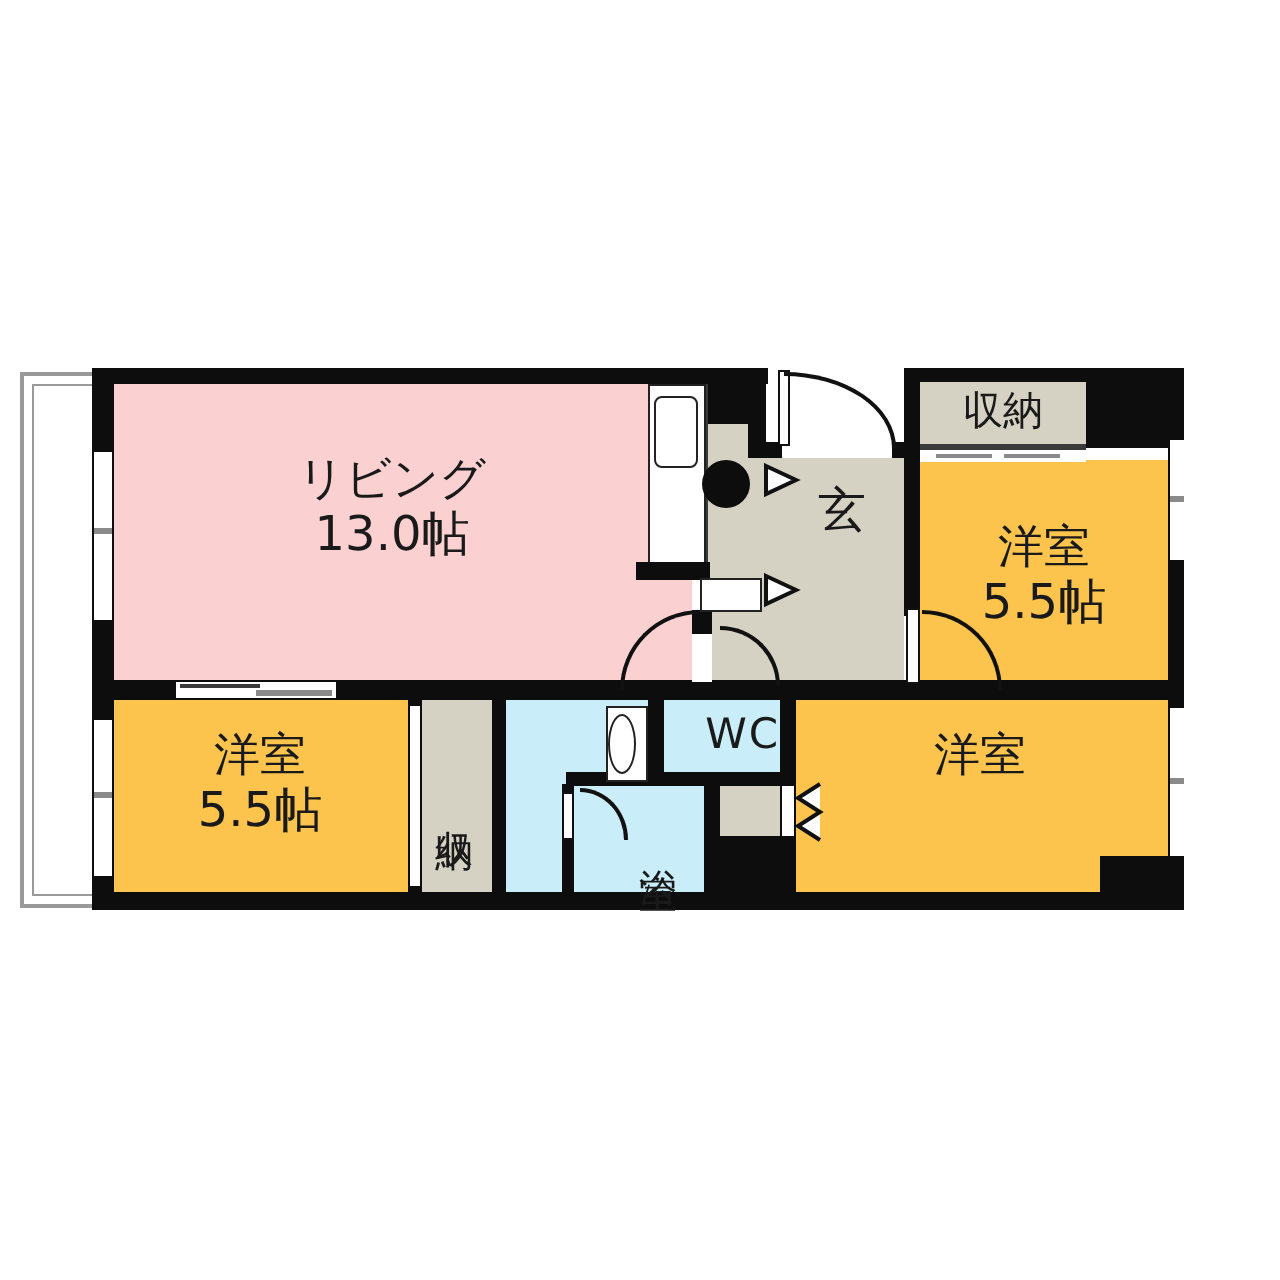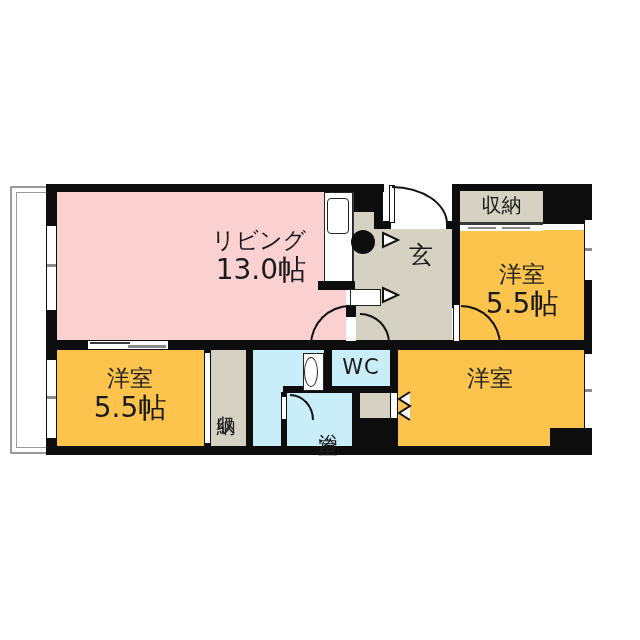--- a/index.html
+++ b/index.html
@@ -23,21 +23,21 @@
   
   .balcony-outer{position:absolute;background:#ffffff;border:2px solid #9a9a9a;border-right:none;box-sizing:border-box;}
   .balcony-inner{position:absolute;border:1px solid #9a9a9a;border-right:none;box-sizing:border-box;}
   
   .fixture{position:absolute;background:#ffffff;border:1px solid #222;box-sizing:border-box;}
   .circle{border-radius:50%;}
   .column{position:absolute;background:#0d0d0d;border-radius:50%;}
   
   .room-label{position:absolute;text-align:center;color:#1a1a1a;line-height:1.12;}
   .room-label .name{font-size:23px;}
-  .room-label .area{font-size:28px;}
+  .room-label .area{font-size:24px;}
   .label-sm{font-size:20px;}
   .v-label{position:absolute;writing-mode:vertical-rl;text-orientation:upright;font-size:19px;
            letter-spacing:2px;color:#1a1a1a;text-align:center;}
   svg{position:absolute;overflow:visible;}
 </style>
 </head>
 <body>
 
 <div id="canvas">
 
@@ -131,40 +131,40 @@
   <svg style="left:382px;top:287px;" width="18" height="16">
     <polygon points="1,1 16,8 1,15" fill="#ffffff" stroke="#111" stroke-width="2"></polygon>
   </svg>
   <svg style="left:398px;top:392px;" width="14" height="28">
     <polyline points="12,0 1,7 12,14 1,21 12,28" fill="#ffffff" stroke="#111" stroke-width="2"></polyline>
   </svg>
 
   <div class="fixture" style="left:303px;top:353px;width:21px;height:38px;"></div>
   <div class="fixture circle" style="left:304px;top:357px;width:14px;height:30px;"></div>
 
-  <div class="room-label" style="left:86px;top:228px;width:220px;text-align:right;">
+  <div class="room-label" style="left:86px;top:228px;width:220px;">
     <div class="name">リビング</div>
     <div class="area">13.0帖</div>
   </div>
   <div class="room-label" style="left:462px;top:262px;width:120px;">
     <div class="name">洋室</div>
     <div class="area">5.5帖</div>
   </div>
   <div class="room-label" style="left:60px;top:366px;width:140px;">
     <div class="name">洋室</div>
     <div class="area">5.5帖</div>
   </div>
   <div class="room-label" style="left:400px;top:366px;width:180px;">
     <div class="name">洋室</div>
   </div>
   <div class="room-label label-sm" style="left:460px;top:194px;width:83px;">
     <span>収納</span>
   </div>
   <div class="room-label" style="left:404px;top:242px;width:34px;font-size:24px;">
     <span>玄</span>
   </div>
-  <div class="room-label" style="left:332px;top:356px;width:58px;font-size:21px;letter-spacing:1px;">
+  <div class="room-label" style="left:332px;top:356px;width:58px;font-size:21px;letter-spacing:1px;text-align:right;">
     <span>WC</span>
   </div>
   <div class="v-label" style="left:214px;top:360px;height:84px;">収納</div>
   <div class="v-label" style="left:316px;top:396px;height:50px;">浴室</div>
 
 </div>
 
 </body></html>

